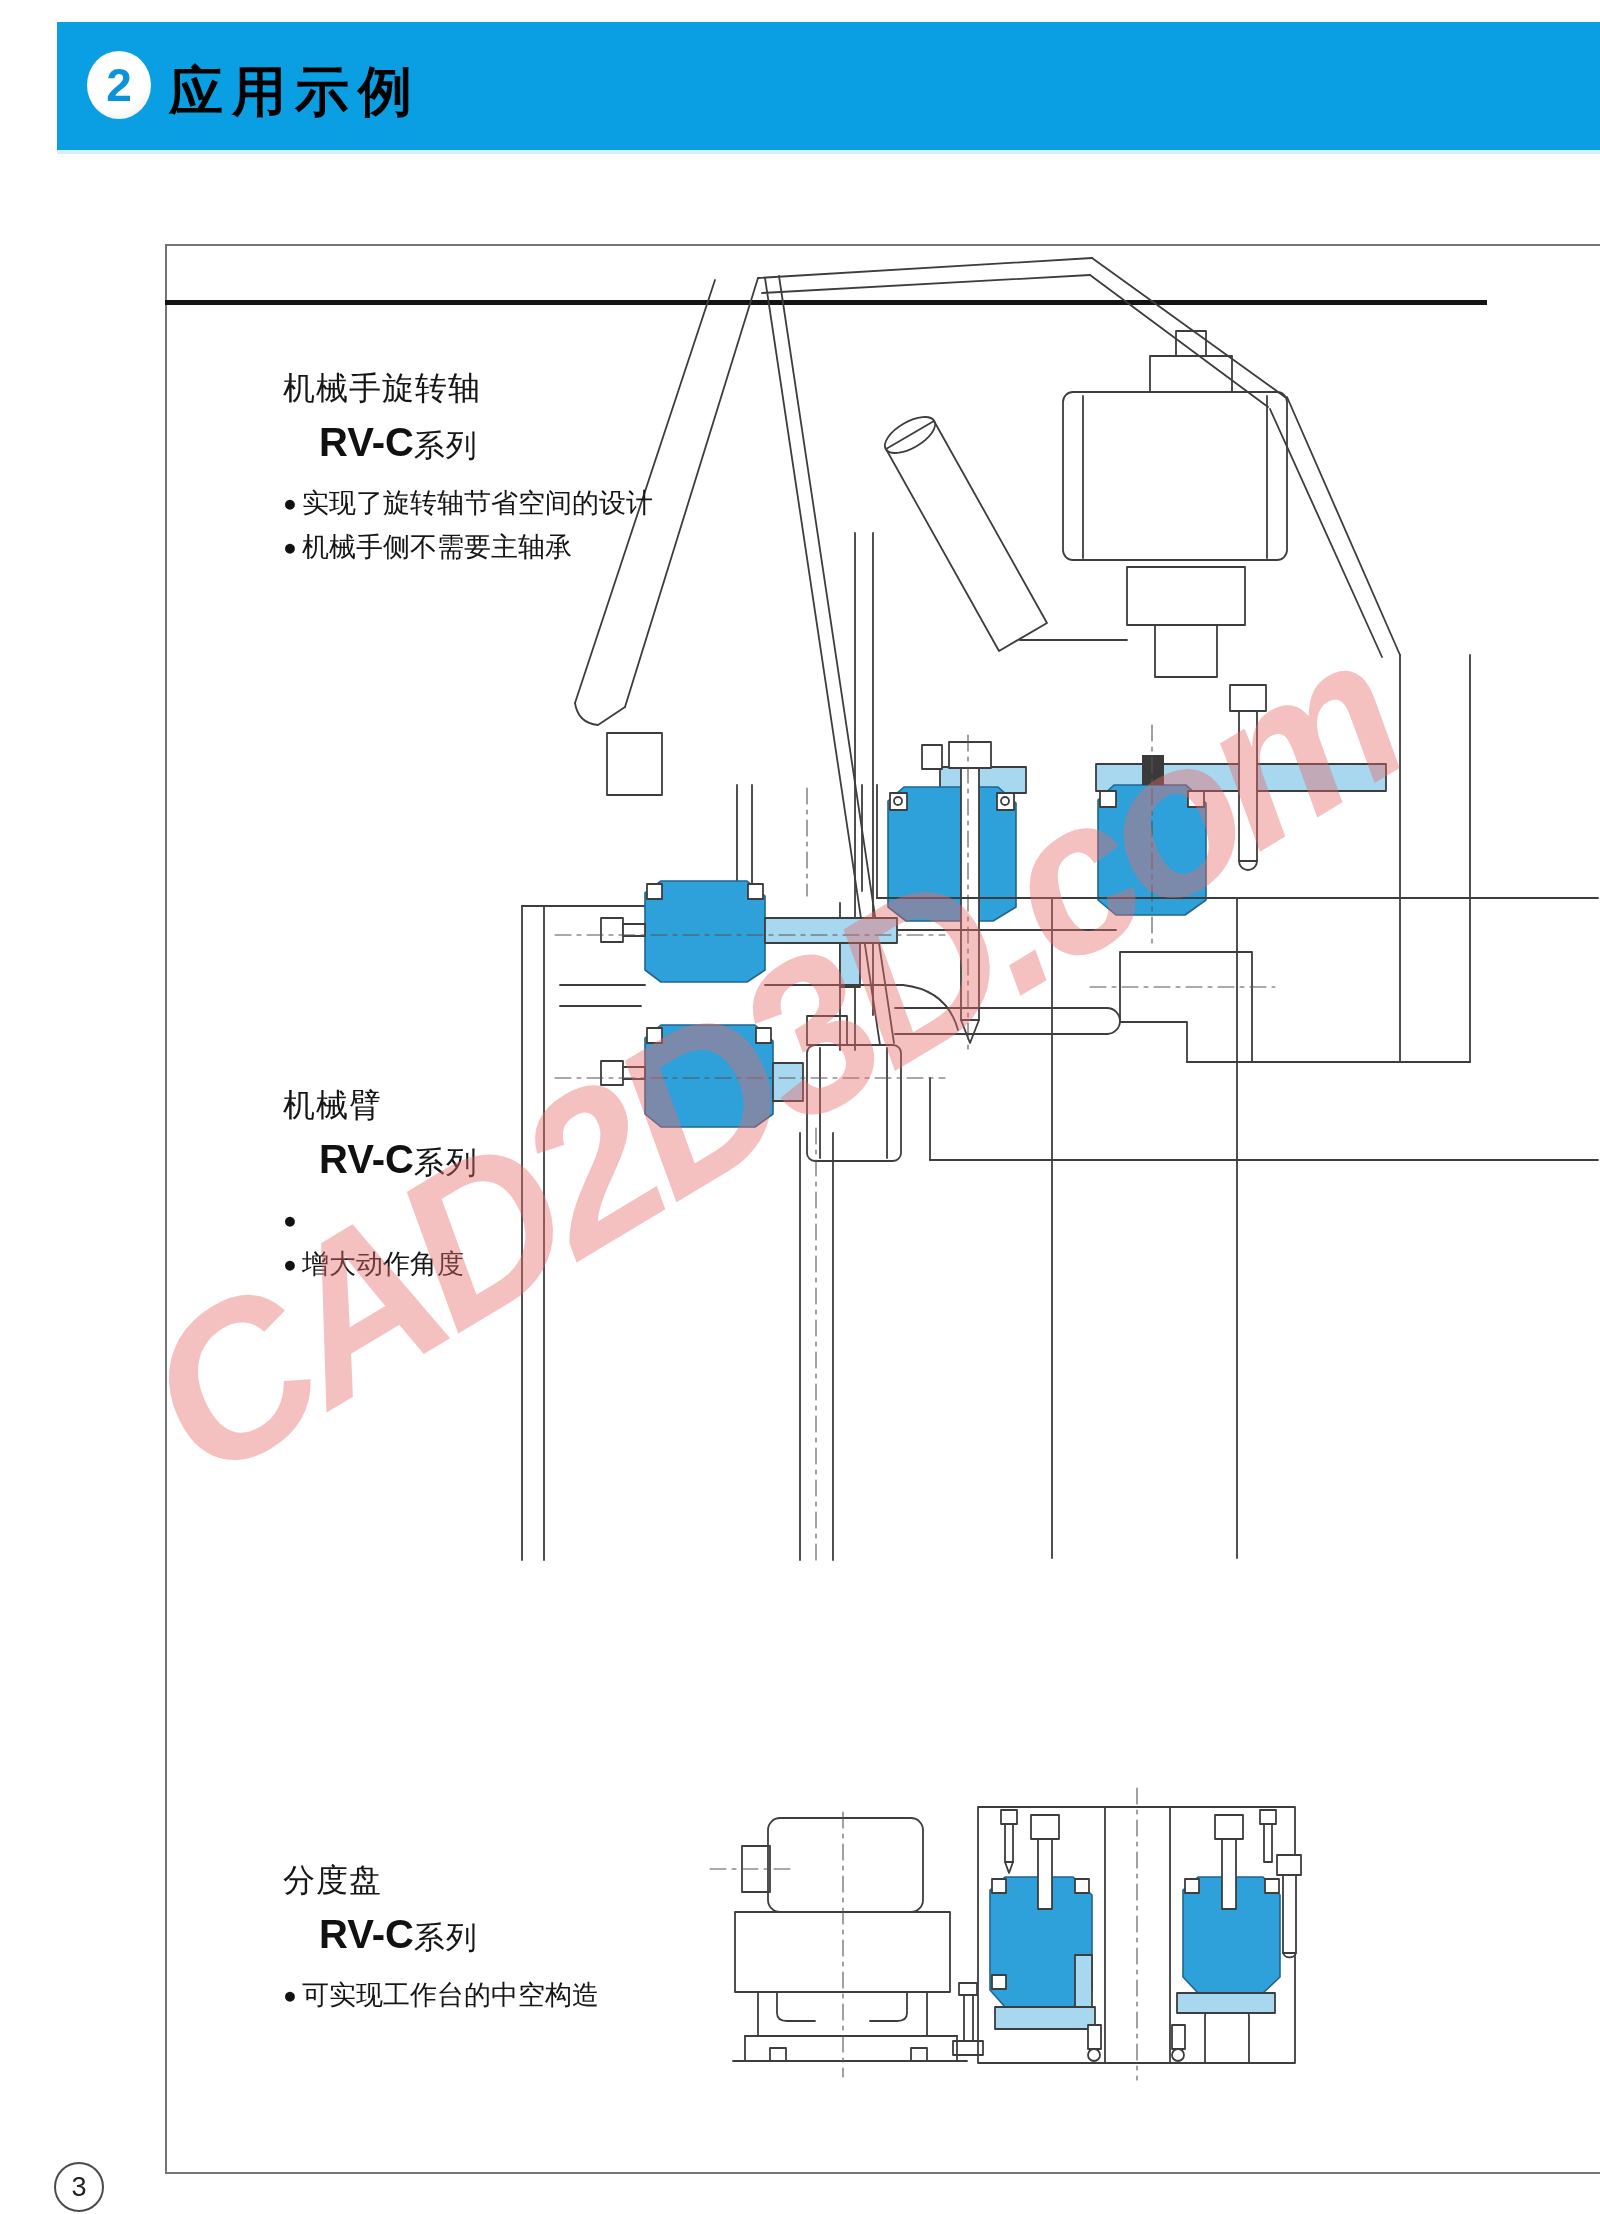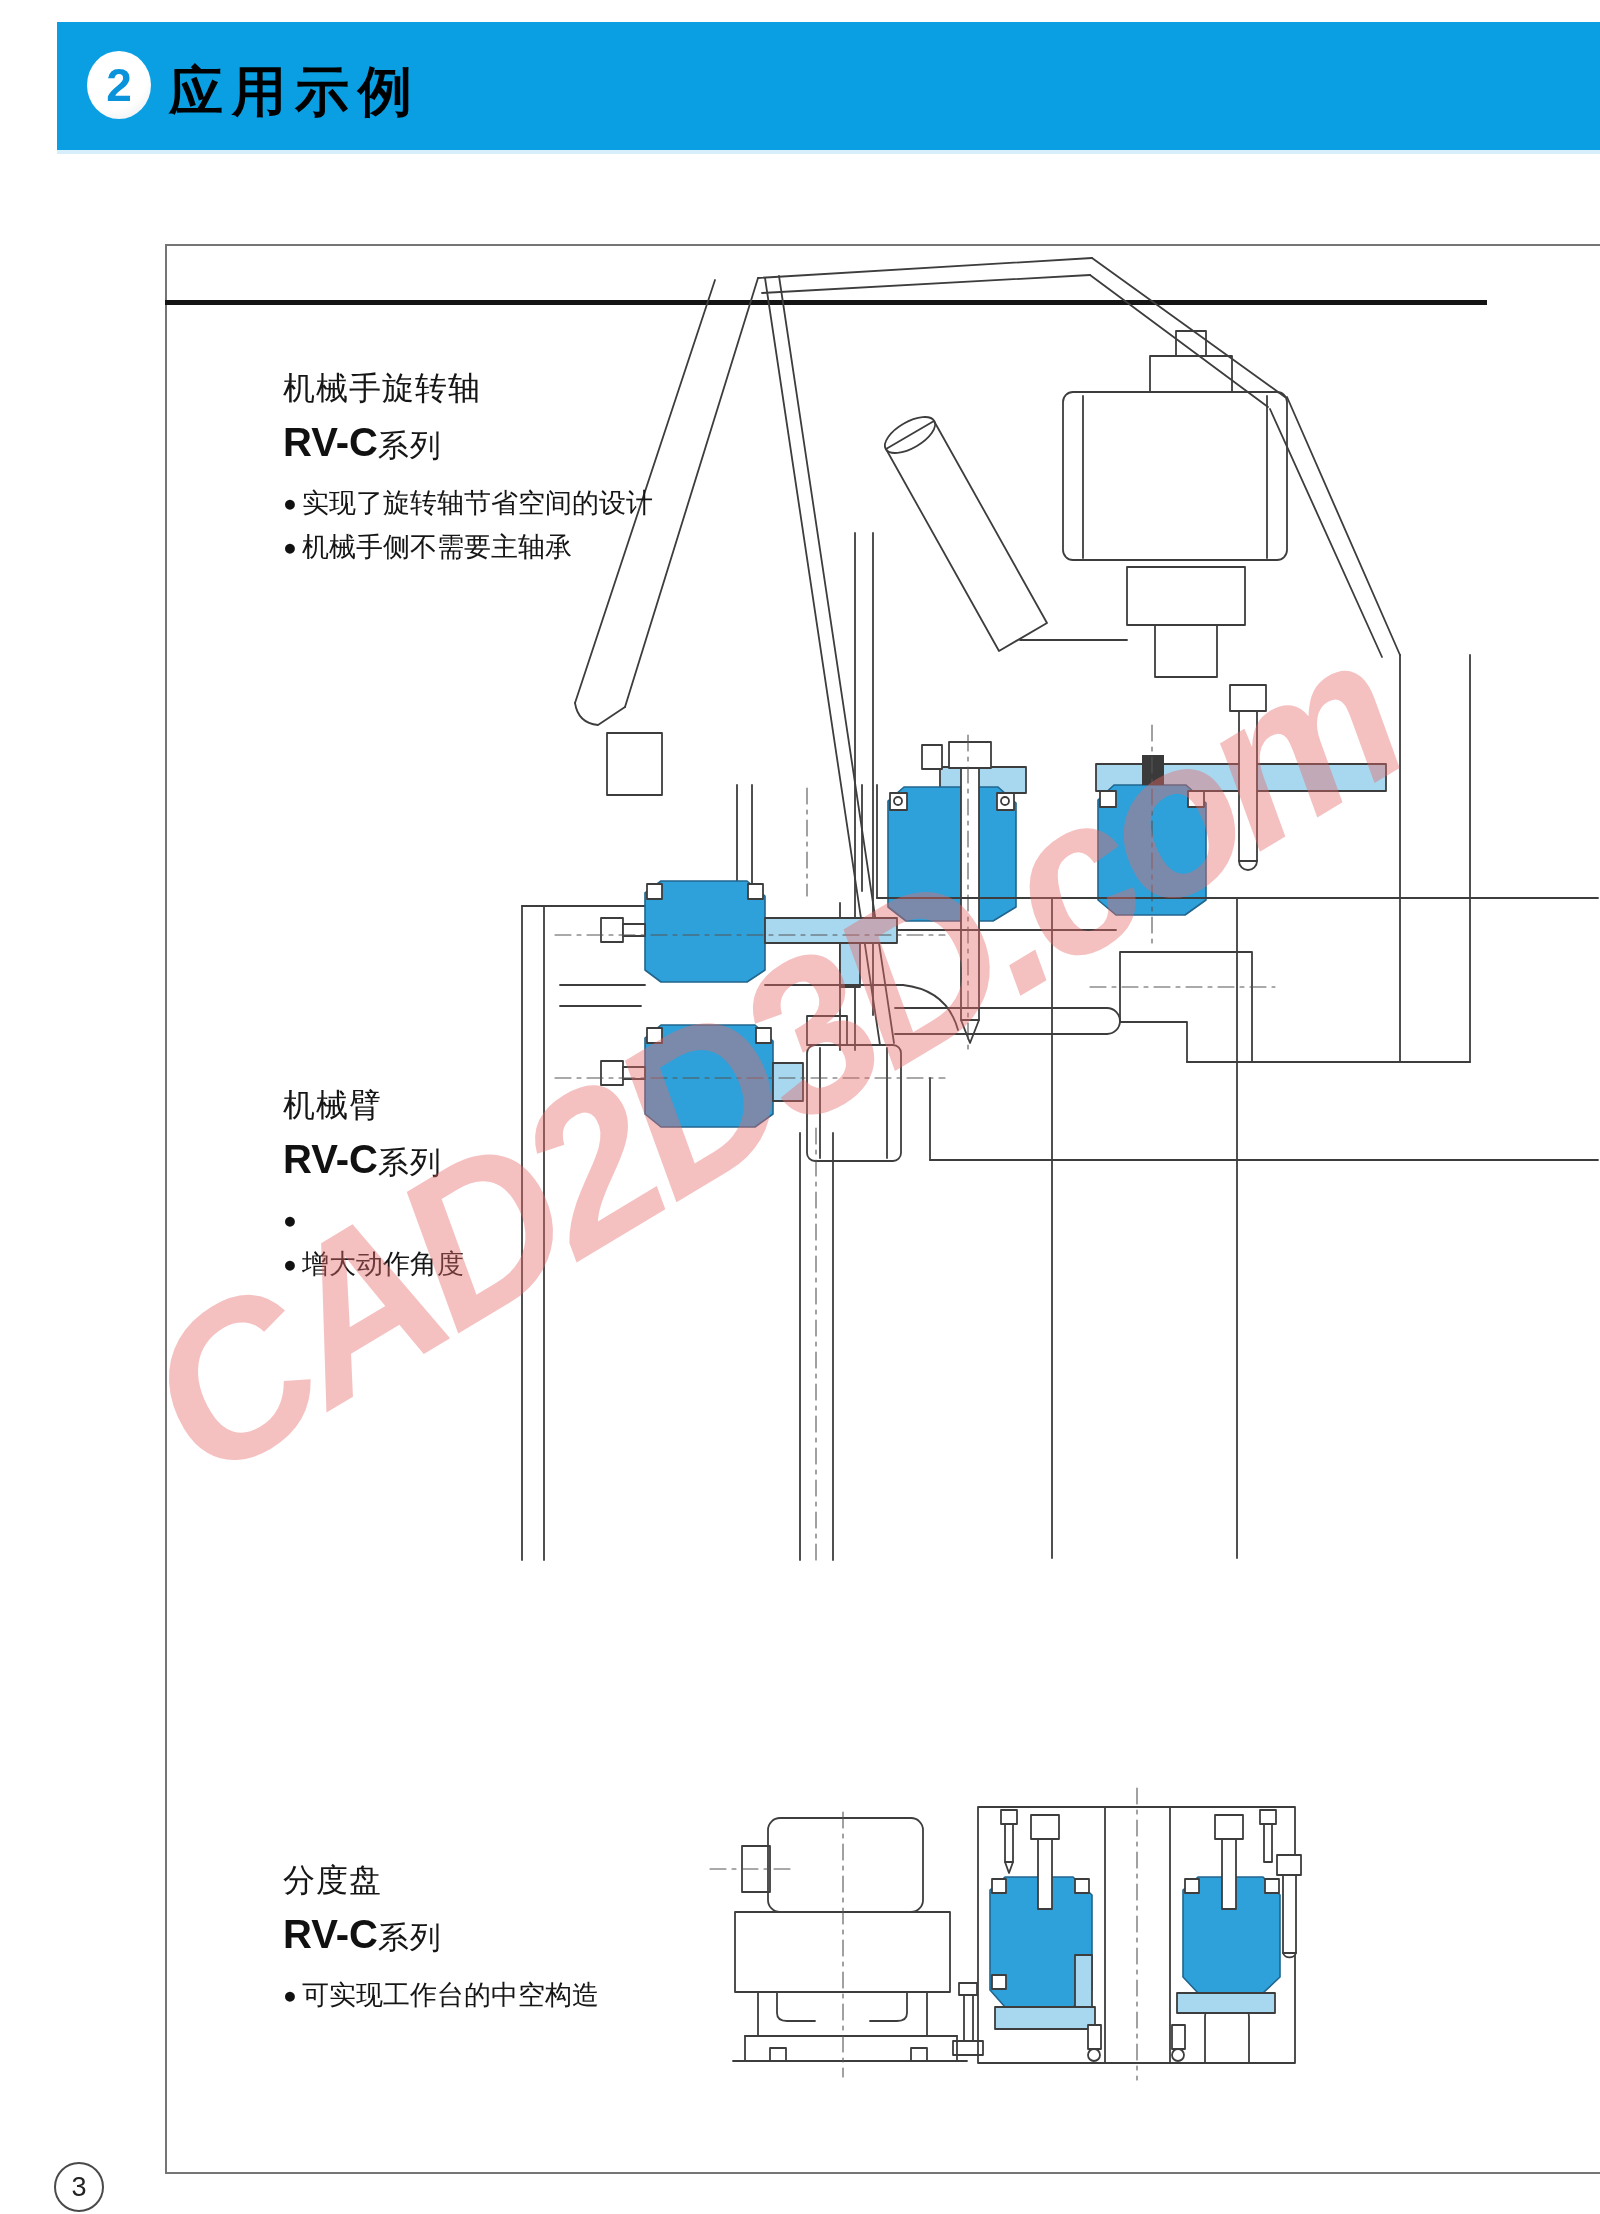--- a/index.html
+++ b/index.html
@@ -31,21 +31,21 @@
   
   .page-circle{
     position:absolute; left:54px; top:2162px; width:46px; height:46px;
     border:2px solid #4a4a4a; border-radius:50%; text-align:center; line-height:46px;
     font-size:27px; color:#222;
   }
   
   .section{ position:absolute; left:283px; width:470px; z-index:10; }
   .sec-1{ top:366px; } .sec-2{ top:1083px; } .sec-3{ top:1858px; }
   .sec-title{ font-size:32px; line-height:44px; color:#161616; letter-spacing:1px; }
-  .sec-series{ margin-top:6px; line-height:52px; white-space:nowrap; }
+  .sec-series{ margin-top:6px; line-height:52px; white-space:nowrap;margin-left:36px; }
   .series-bold{ font-size:40px; font-weight:bold; color:#111; }
   .series-rest{ font-size:31px; color:#161616; letter-spacing:1px; }
   .bullet{ display:flex; margin-top:8px; font-size:27px; line-height:36px; color:#161616; }
   .bullet-mark{ flex:0 0 auto; font-size:23px; line-height:36px; margin-right:5px; color:#111; }
   .bullet-text{ flex:1 1 auto; }
   
   .watermark{
     position:absolute; left:228px; top:1287px; z-index:50; pointer-events:none;
     font-size:215px; line-height:235px; font-weight:bold; font-style:italic;
     letter-spacing:-10px; white-space:nowrap;

